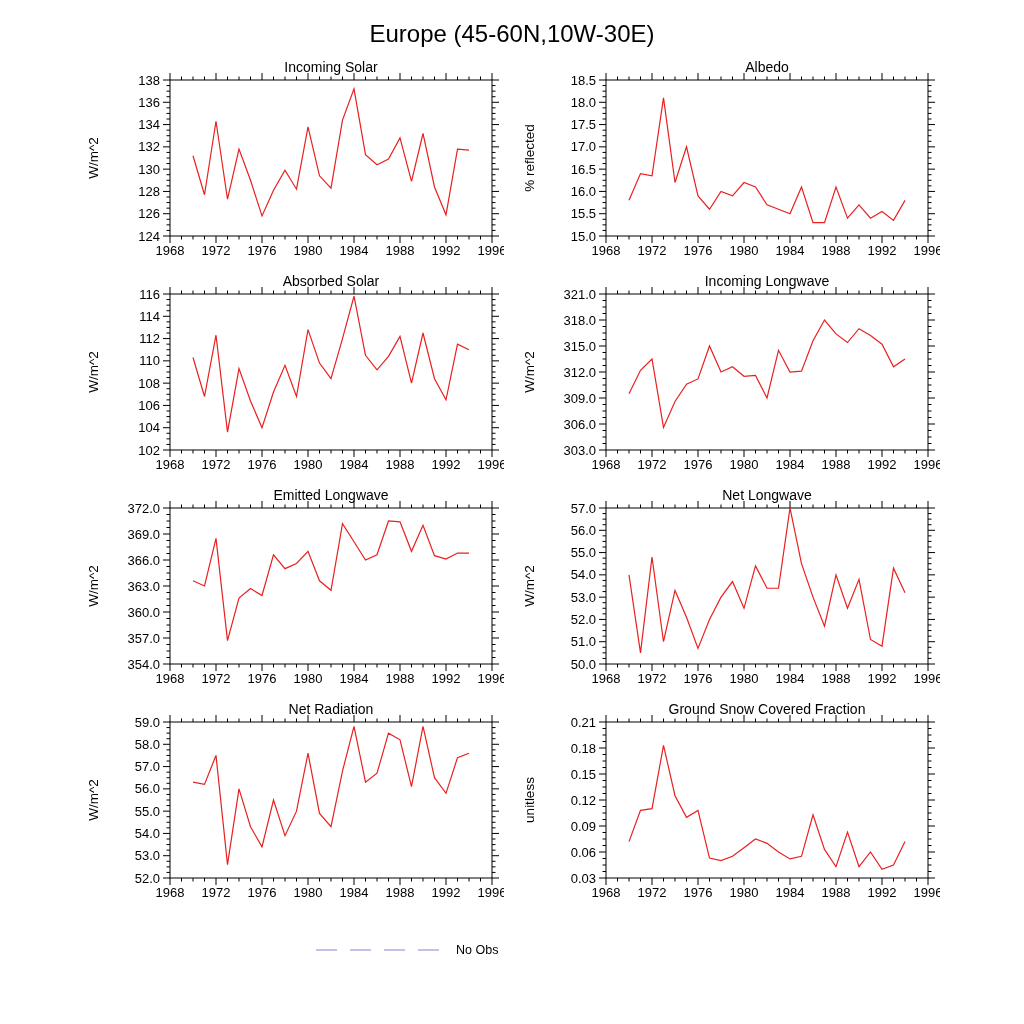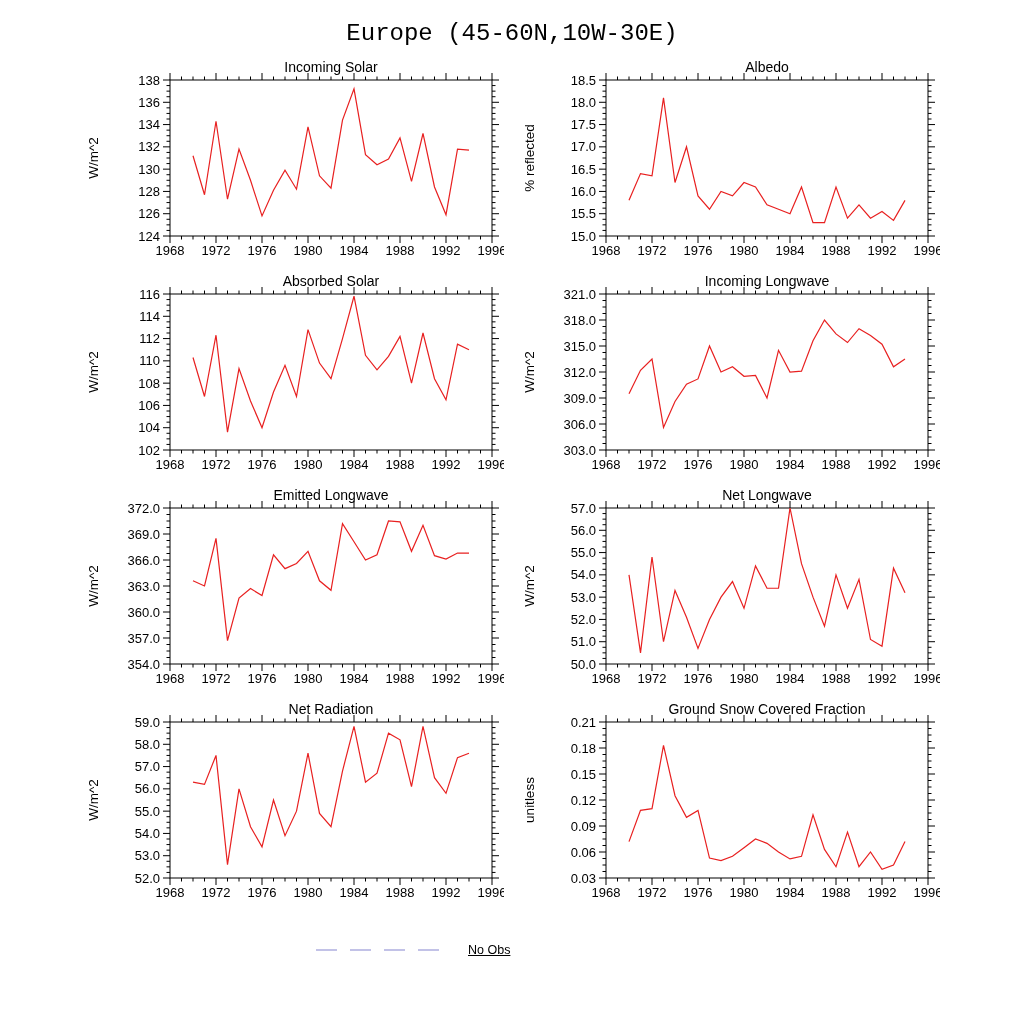--- a/index.html
+++ b/index.html
@@ -1,24 +1,24 @@
 <!DOCTYPE html>
 <html><head>
 <meta charset="utf-8">
 <style>
   html,body{margin:0;padding:0;background:#ffffff;}
   body{width:1024px;height:1024px;overflow:hidden;color:#000;font-family:"Liberation Sans",sans-serif;}
   .page{width:1024px;height:1024px;position:relative;}
-  .main-title{text-align:center;font-size:24px;padding-top:20px;height:38px;font-family:Liberation Mono, monospace;}
+  .main-title{text-align:center;font-size:24px;padding-top:20px;height:38px;}
   .grid{width:856px;margin:0 auto;display:grid;grid-template-columns:420px 420px;column-gap:16px;row-gap:0;}
   svg.chart{display:block;}
   .legend{margin-top:26px;}
   .legend-row{display:flex;align-items:center;padding-left:316px;height:20px;}
   .legend-row + .legend-row{margin-top:26px;}
-  .legend-label{font-size:12.5px;margin-left:24px;text-decoration:underline;}
+  .legend-label{font-size:12.5px;margin-left:12px;}
 </style>
 </head>
 <body>
 
 <div class="page">
   <div class="main-title">Europe (45-60N,10W-30E)</div>
 
   <div class="grid">
     <svg class="chart" width="420" height="214" viewBox="0 0 420 214">
         <rect x="86" y="22" width="322" height="156" fill="none" stroke="#000" stroke-width="1"></rect>

